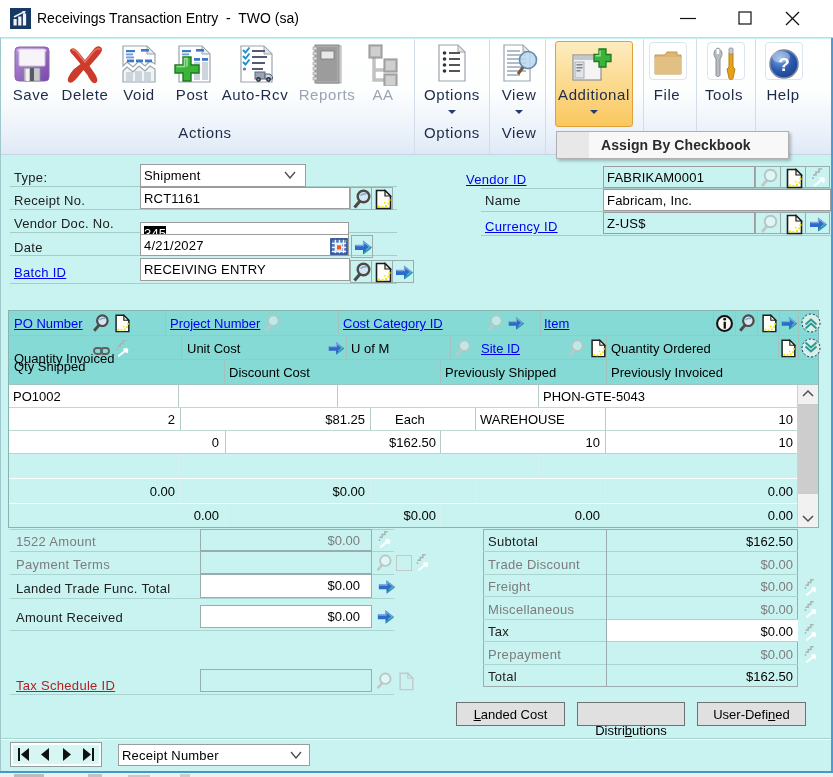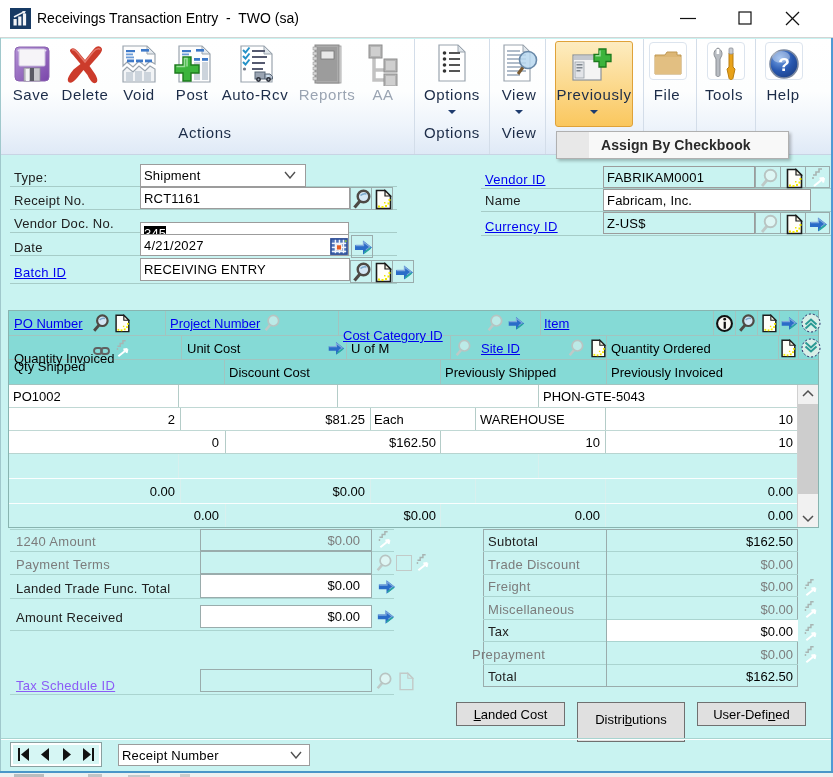--- a/index.html
+++ b/index.html
@@ -64,21 +64,21 @@
 
 <div class="abs blabel" style="left:6px;width:50px">Save</div>
 <div class="abs blabel" style="left:56px;width:58px">Delete</div>
 <div class="abs blabel" style="left:114px;width:50px">Void</div>
 <div class="abs blabel" style="left:167px;width:50px">Post</div>
 <div class="abs blabel" style="left:221px;width:68px">Auto-Rcv</div>
 <div class="abs blabel dis" style="left:293px;width:68px">Reports</div>
 <div class="abs blabel dis" style="left:360px;width:46px">AA</div>
 <div class="abs blabel" style="left:424px;width:56px">Options</div>
 <div class="abs blabel" style="left:497px;width:44px">View</div>
-<div class="abs blabel" style="left:556px;width:76px">Previously</div>
+<div class="abs blabel" style="left:556px;width:76px">Additional</div>
 <div class="abs blabel" style="left:645px;width:44px">File</div>
 <div class="abs blabel" style="left:698px;width:52px">Tools</div>
 <div class="abs blabel" style="left:757px;width:52px">Help</div>
 <div class="abs darr" style="left:448px"></div>
 <div class="abs darr" style="left:515px"></div>
 <div class="abs darr" style="left:590px"></div>
 
 <div class="abs tlabel" style="left:160px;width:90px">Actions</div>
 <div class="abs tlabel" style="left:424px;width:56px">Options</div>
 <div class="abs tlabel" style="left:497px;width:44px">View</div>
@@ -261,25 +261,25 @@
 
 <div class="abs fbox" style="left:140px;top:222px;width:209px;height:22px"><span style="background:#000;color:#fff">345</span></div>
 
 <div class="abs fbox" style="left:140px;top:234px;width:209px;height:22px">4/21/2027</div>
 
 <div class="abs fbox" style="left:140px;top:258px;width:210px;height:23px">RECEIVING ENTRY</div>
 
 <div class="abs rowline" style="left:481px;top:188px;width:351px"></div>
 <div class="abs rowline" style="left:481px;top:211px;width:351px"></div>
 <div class="abs rowline" style="left:481px;top:235px;width:351px"></div>
-<div class="abs" style="left:485px;top:170px"><a class="link flabel">Vendor ID</a></div>
+<div class="abs" style="left:466px;top:170px"><a class="link flabel">Vendor ID</a></div>
 <div class="abs flabel" style="left:485px;top:193px">Name</div>
 <div class="abs" style="left:485px;top:217px"><a class="link flabel">Currency ID</a></div>
 <div class="abs fbox cy" style="left:603px;top:166px;width:152px;height:22px">FABRIKAM0001</div>
-<div class="abs fbox" style="left:603px;top:189px;width:208px;height:22px">Fabricam, Inc.</div>
+<div class="abs fbox" style="left:603px;top:189px;width:228px;height:22px">Fabricam, Inc.</div>
 <div class="abs fbox cy" style="left:603px;top:212px;width:152px;height:22px">Z-US$</div>
 <svg width="0" height="0" style="position:absolute">
 <defs>
 <g id="ic-look">
   <line x1="3.5" y1="19.5" x2="9" y2="13" stroke="#4e4a45" stroke-width="3.2"></line>
   <circle cx="12.5" cy="8.5" r="5.8" fill="#d4e6f4" stroke="#4e4a45" stroke-width="2.4"></circle>
   <path d="M9.5 7.5 q3 -2.5 6 -1.5" fill="none" stroke="#7aa8cc" stroke-width="1.6"></path>
 </g>
 <g id="ic-lookdis">
   <line x1="4" y1="19" x2="9" y2="13" stroke="#bec9c7" stroke-width="2.8"></line>
@@ -454,21 +454,21 @@
 <svg class="abs" style="left:91px;top:313px;width:20px;height:20px" viewBox="0 0 22 22">
     <use href="#ic-look"></use>
   </svg>
 <svg class="abs" style="left:112px;top:313px;width:20px;height:20px" viewBox="0 0 22 22">
     <use href="#ic-note"></use>
   </svg>
 <div class="gtxt" style="left:170px;top:316px"><a class="link">Project Number</a></div>
 <svg class="abs" style="left:262px;top:313px;width:20px;height:20px" viewBox="0 0 22 22">
     <use href="#ic-lookdis"></use>
   </svg>
-<div class="gtxt" style="left:343px;top:328px"><a class="link">Cost Category ID</a></div>
+<div class="gtxt" style="left:343px;top:316px"><a class="link">Cost Category ID</a></div>
 <svg class="abs" style="left:485px;top:313px;width:20px;height:20px" viewBox="0 0 22 22">
     <use href="#ic-lookdis"></use>
   </svg>
 <svg class="abs" style="left:506px;top:313px;width:20px;height:20px" viewBox="0 0 22 22">
     <use href="#ic-arrow"></use>
   </svg>
 <div class="gtxt" style="left:544px;top:316px"><a class="link">Item</a></div>
 <svg class="abs" style="left:715px;top:314px;width:19px;height:19px" viewBox="0 0 22 22">
     <use href="#ic-info"></use>
   </svg>
@@ -533,21 +533,21 @@
 <div class="gs" style="left:538px;top:385px;height:22px"></div>
 <div class="gtxt" style="left:13px;top:389px">PO1002</div>
 <div class="gtxt" style="left:543px;top:389px">PHON-GTE-5043</div>
 
 <div class="gs" style="left:180px;top:408px;height:22px"></div>
 <div class="gs" style="left:370px;top:408px;height:22px"></div>
 <div class="gs" style="left:475px;top:408px;height:22px"></div>
 <div class="gs" style="left:605px;top:408px;height:22px"></div>
 <div class="gnum" style="left:80px;top:412px;width:95px">2</div>
 <div class="gnum" style="left:270px;top:412px;width:95px">$81.25</div>
-<div class="gtxt" style="left:374px;top:412px">Each</div>
+<div class="gtxt" style="left:395px;top:412px">Each</div>
 <div class="gtxt" style="left:480px;top:412px">WAREHOUSE</div>
 <div class="gnum" style="left:698px;top:412px;width:95px">10</div>
 
 <div class="gs" style="left:225px;top:431px;height:22px"></div>
 <div class="gs" style="left:440px;top:431px;height:22px"></div>
 <div class="gs" style="left:605px;top:431px;height:22px"></div>
 <div class="gnum" style="left:124px;top:435px;width:95px">0</div>
 <div class="gnum" style="left:341px;top:435px;width:95px">$162.50</div>
 <div class="gnum" style="left:505px;top:435px;width:95px">10</div>
 <div class="gnum" style="left:698px;top:435px;width:95px">10</div>
@@ -585,25 +585,25 @@
 .bbox { position:absolute; border:1px solid #9aacac; font-size:13px; padding:3px 11px 0 6px; text-align:right; }
 .bbox.wht { background:#fff; }
 .gray { color:#7c7c7c; }
 </style>
 <div class="bline" style="left:10px;top:529px;width:384px"></div>
 <div class="bline" style="left:10px;top:551px;width:384px"></div>
 <div class="bline" style="left:10px;top:574px;width:384px"></div>
 <div class="bline" style="left:10px;top:598px;width:384px"></div>
 <div class="bline" style="left:10px;top:630px;width:384px"></div>
 <div class="bline" style="left:10px;top:694px;width:384px"></div>
-<div class="flabel dis abs" style="left:16px;top:534px">1240 Amount</div>
+<div class="flabel dis abs" style="left:16px;top:534px">1522 Amount</div>
 <div class="flabel dis abs" style="left:16px;top:557px">Payment Terms</div>
 <div class="flabel abs" style="left:16px;top:581px">Landed Trade Func. Total</div>
 <div class="flabel abs" style="left:16px;top:610px">Amount Received</div>
-<div class="abs" style="left:16px;top:676px"><a class="link flabel" style="color:#8b5cf6">Tax Schedule ID</a></div>
+<div class="abs" style="left:16px;top:676px"><a class="link flabel" style="color:#b91c1c">Tax Schedule ID</a></div>
 <div class="bbox gray" style="left:200px;top:529px;width:172px;height:22px">$0.00</div>
 <div class="bbox" style="left:200px;top:551px;width:172px;height:23px"></div>
 <div class="bbox wht" style="left:200px;top:574px;width:172px;height:24px">$0.00</div>
 <div class="bbox wht" style="left:200px;top:605px;width:172px;height:23px">$0.00</div>
 <div class="bbox" style="left:200px;top:669px;width:172px;height:23px"></div>
 <svg class="abs" style="left:374px;top:530px;width:20px;height:20px" viewBox="0 0 22 22">
     <use href="#ic-expdis"></use>
   </svg>
 <svg class="abs" style="left:374px;top:553px;width:20px;height:20px" viewBox="0 0 22 22">
     <use href="#ic-lookdis"></use>
@@ -632,21 +632,21 @@
 <div class="bline" style="left:483px;top:619px;width:315px"></div>
 <div class="bline" style="left:483px;top:641px;width:315px"></div>
 <div class="bline" style="left:483px;top:664px;width:315px"></div>
 <div class="abs" style="left:606px;top:529px;width:1px;height:158px;background:#9aacac"></div>
 <div class="abs" style="left:607px;top:620px;width:191px;height:21px;background:#fff"></div>
 <div class="flabel abs" style="left:488px;top:534px">Subtotal</div>
 <div class="flabel dis abs" style="left:488px;top:557px">Trade Discount</div>
 <div class="flabel dis abs" style="left:488px;top:579px">Freight</div>
 <div class="flabel dis abs" style="left:488px;top:602px">Miscellaneous</div>
 <div class="flabel abs" style="left:488px;top:624px">Tax</div>
-<div class="flabel dis abs" style="left:472px;top:647px">Prepayment</div>
+<div class="flabel dis abs" style="left:488px;top:647px">Prepayment</div>
 <div class="flabel abs" style="left:488px;top:669px">Total</div>
 <style>.rval { position:absolute; width:100px; text-align:right; font-size:13px; }</style>
 <div class="rval" style="left:693px;top:534px">$162.50</div>
 <div class="rval gray" style="left:693px;top:557px">$0.00</div>
 <div class="rval gray" style="left:693px;top:579px">$0.00</div>
 <div class="rval gray" style="left:693px;top:602px">$0.00</div>
 <div class="rval" style="left:693px;top:624px">$0.00</div>
 <div class="rval gray" style="left:693px;top:647px">$0.00</div>
 <div class="rval" style="left:693px;top:669px">$162.50</div>
 <svg class="abs" style="left:800px;top:578px;width:20px;height:20px" viewBox="0 0 22 22">
@@ -656,21 +656,21 @@
     <use href="#ic-expdis"></use>
   </svg>
 <svg class="abs" style="left:800px;top:623px;width:20px;height:20px" viewBox="0 0 22 22">
     <use href="#ic-expdis"></use>
   </svg>
 <svg class="abs" style="left:800px;top:645px;width:20px;height:20px" viewBox="0 0 22 22">
     <use href="#ic-expdis"></use>
   </svg>
 
 <div class="btn abs" style="left:456px;top:702px;width:109px;height:24px;padding-top:4px"><span style="text-decoration:underline">L</span>anded Cost</div>
-<div class="btn abs" style="left:577px;top:702px;width:108px;height:40px;padding-top:9px">Distri<span style="text-decoration:underline">b</span>utions</div>
+<div class="btn abs" style="left:577px;top:702px;width:108px;height:24px;padding-top:20px">Distri<span style="text-decoration:underline">b</span>utions</div>
 <div class="btn abs" style="left:697px;top:702px;width:109px;height:24px;padding-top:4px">User-Defi<span style="text-decoration:underline">n</span>ed</div>
 
 <div class="abs" style="left:0px;top:738px;width:833px;height:1px;background:#a8d4d0"></div>
 <div class="abs" style="left:0px;top:739px;width:833px;height:1px;background:#ffffff"></div>
 <div class="abs" style="left:10px;top:742px;width:92px;height:25px;background:#d6f6f4;border:1px solid #8aa0a0;box-shadow:inset 0 0 0 2px #ffffff"></div>
 <svg class="abs" style="left:12px;top:744px;width:88px;height:21px" viewBox="0 0 88 21">
   <g fill="#111">
     <rect x="6" y="4" width="2" height="13"></rect>
       <path d="M17 4 L9 10.5 L17 17 Z"></path>
     <path d="M37 4 L29 10.5 L37 17 Z"></path>

